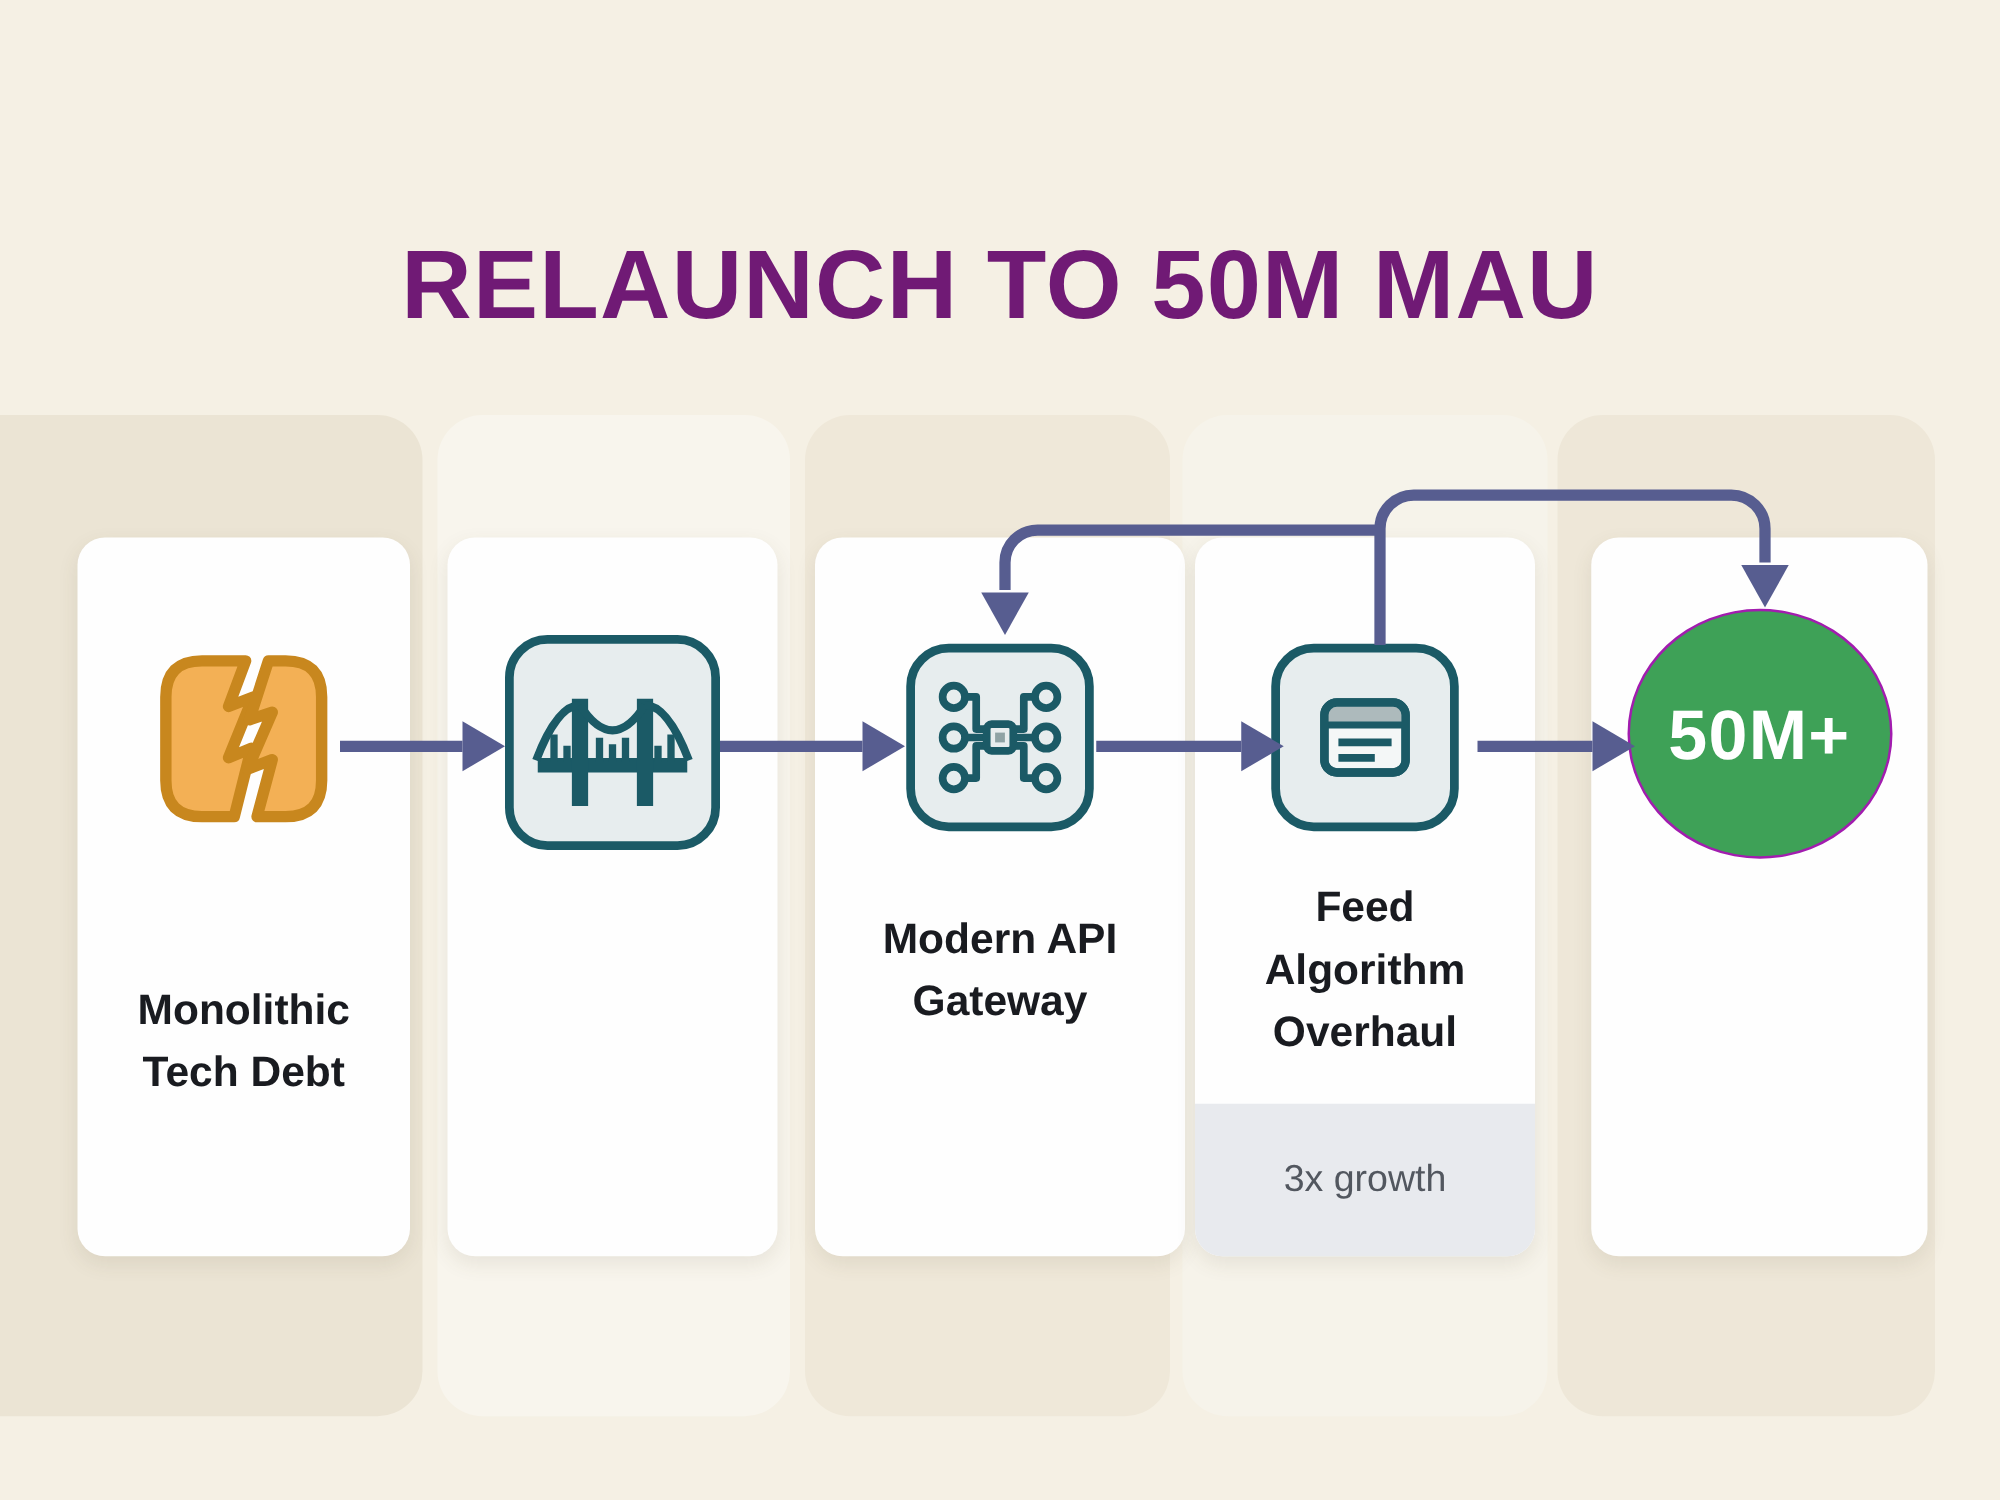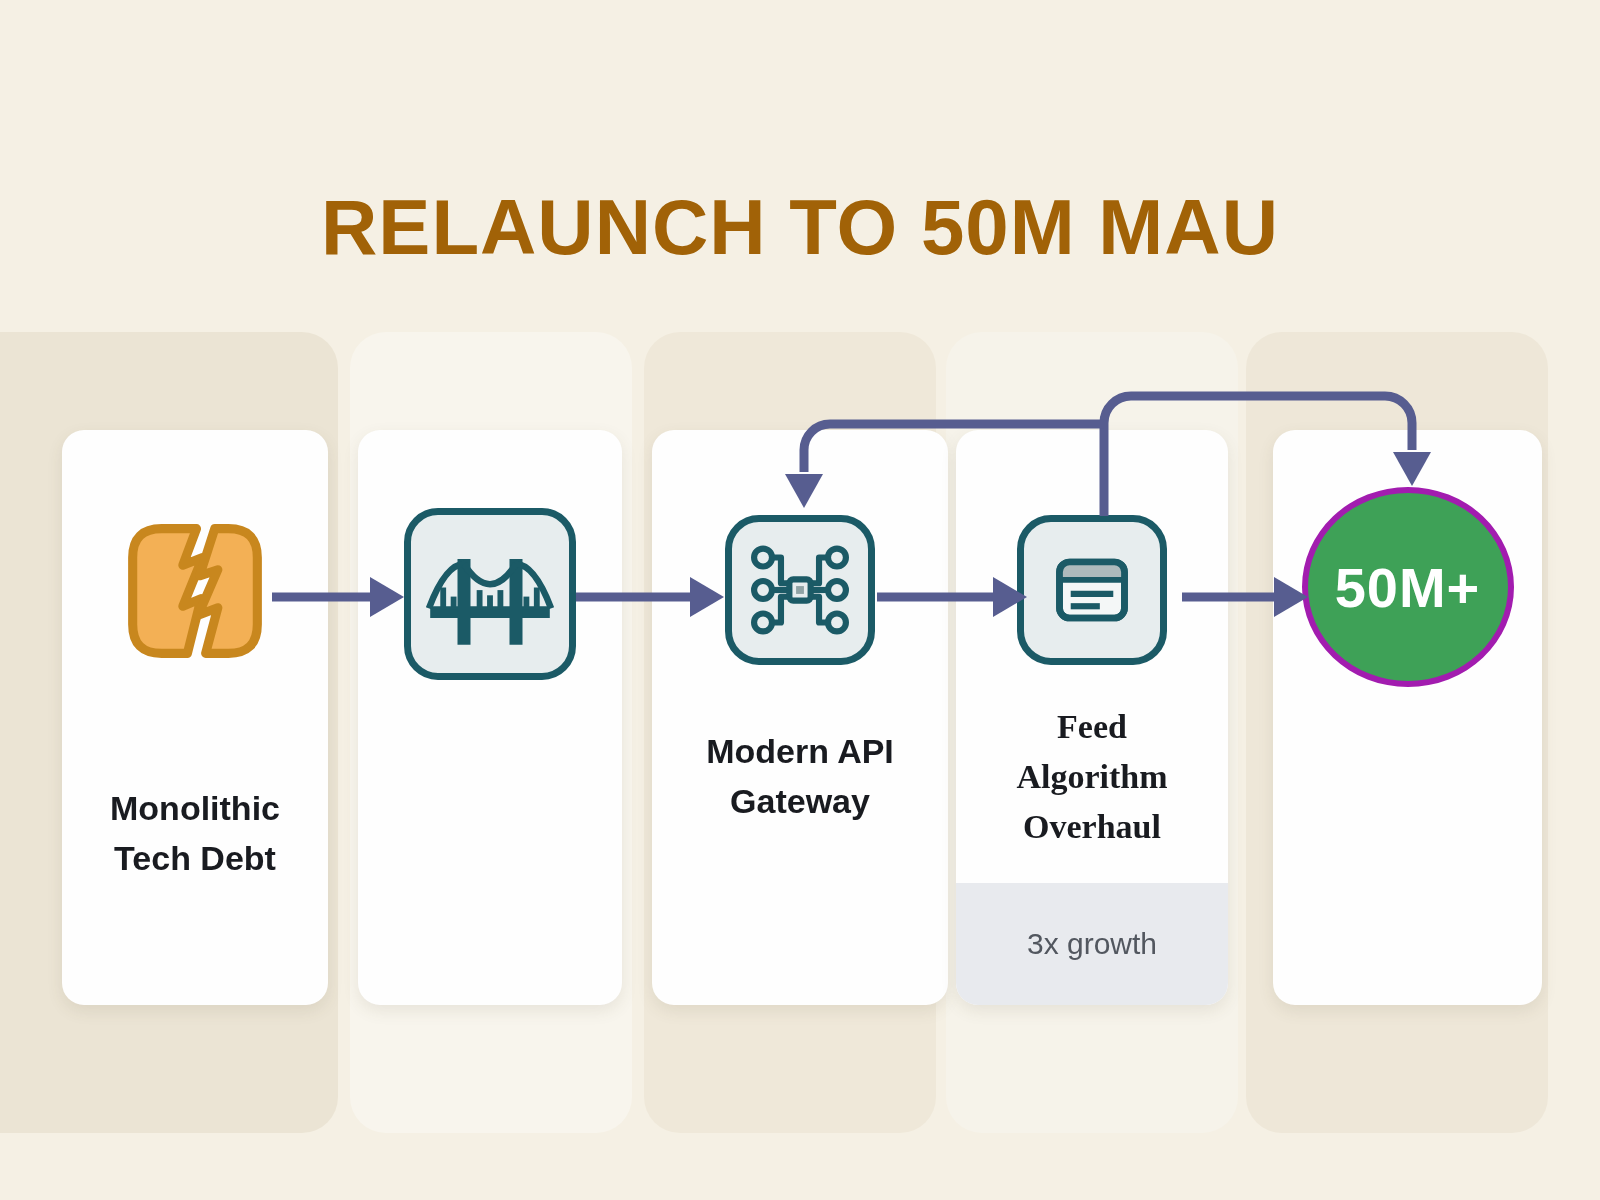--- a/index.html
+++ b/index.html
@@ -11,21 +11,21 @@
   
   .band{position:absolute;top:332px;height:801px;border-radius:36px;z-index:0;}
   .band.b1{left:-42px;width:380px;background:#ebe4d4;}
   .band.b2{left:350px;width:282px;background:#f8f5ed;}
   .band.b3{left:644px;width:292px;background:#efe8d9;}
   .band.b4{left:946px;width:292px;background:#f6f3ea;}
   .band.b5{left:1246px;width:302px;background:#eee7d8;}
 
   .page-title{
     position:absolute;left:0;right:0;top:182px;text-align:center;
-    font-size:78px;font-weight:bold;color:#a16207;letter-spacing:1px;z-index:1;
+    font-size:78px;font-weight:bold;color:#701a75;letter-spacing:1px;z-index:1;
   }
 
   .card{
     position:absolute;top:430px;height:575px;background:#fefefe;
     border-radius:22px;box-shadow:0 6px 16px rgba(90,80,50,.10);z-index:1;
   }
   .card.c1{left:62px;width:266px;}
   .card.c2{left:358px;width:264px;}
   .card.c3{left:652px;width:296px;}
   .card.c4{left:956px;width:272px;}
@@ -36,33 +36,33 @@
     border:7px solid #1b5a66;border-radius:34px;background:#e7edee;
     box-sizing:border-box;display:flex;align-items:center;justify-content:center;
   }
   .icon-box.sz150{width:150px;height:150px;}
   .icon-box.sz172{width:172px;height:172px;top:78px;}
   .icon-plain{position:absolute;left:50%;transform:translateX(-50%);top:85px;width:152px;height:152px;}
 
   .milestone{
     position:absolute;left:50%;transform:translateX(-50%);top:57px;
     width:212px;height:200px;border-radius:50%;
-    background:#3ea157;border:6px solid #a21caf;box-sizing:border-box;
+    background:#3ea157;border:2px solid #a21caf;box-sizing:border-box;
     display:flex;align-items:center;justify-content:center;
   }
   .milestone-label{color:#ffffff;font-size:56px;font-weight:bold;letter-spacing:1px;}
 
   .card-title{
     position:absolute;left:10px;right:10px;text-align:center;
     font-size:34px;line-height:1.47;font-weight:bold;color:#191b20;white-space:pre-line;
   }
   .c1 .card-title{top:310px;margin-top:44px;}
   .c2 .card-title{top:310px;}
   .c3 .card-title{top:297px;}
-  .c4 .card-title{top:272px;font-family:Liberation Serif, serif;}
+  .c4 .card-title{top:272px;}
   .c5 .card-title{top:322px;}
 
   .card-footer{
     position:absolute;left:0;right:0;bottom:0;height:122px;
     background:#e8eaee;border-radius:0 0 22px 22px;
     display:flex;align-items:center;justify-content:center;text-align:center;
     font-size:30px;line-height:1.33;color:#52575f;white-space:pre-line;
   }
 
   .connector-layer{position:absolute;left:0;top:0;z-index:2;pointer-events:none;}

